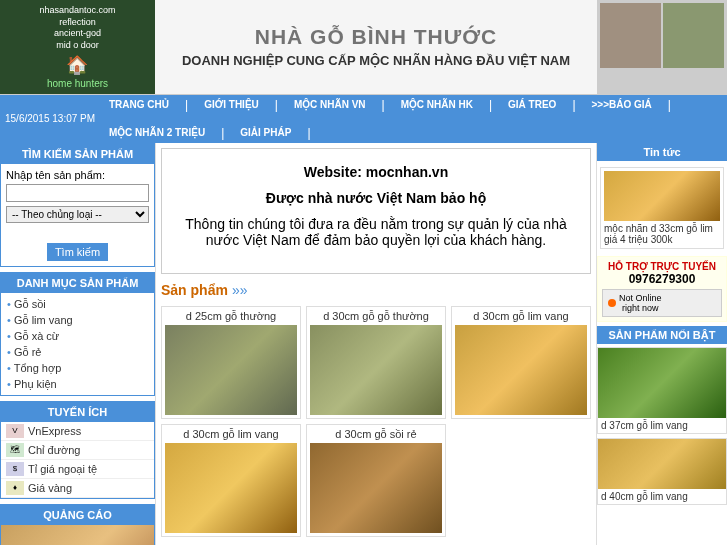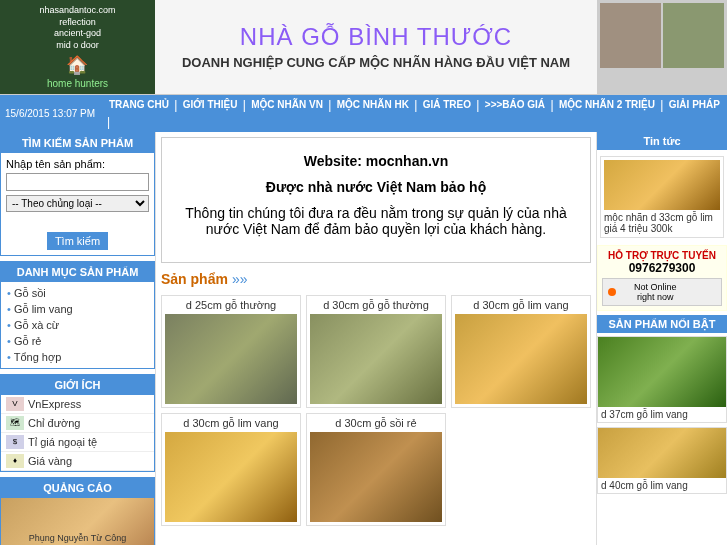--- a/index.html
+++ b/index.html
@@ -5,29 +5,29 @@
     * { margin: 0; padding: 0; box-sizing: border-box; }
     body { font-family: Arial, sans-serif; font-size: 12px; background: #fff; width: 727px; }
 
     
     .header { display: flex; background: #fff; border-bottom: 1px solid #ccc; }
     .header-logo { width: 155px; min-height: 70px; background: #2a4a2a; display: flex; flex-direction: column; align-items: center; justify-content: center; padding: 5px; }
     .logo-text { color: #fff; font-size: 9px; text-align: center; line-height: 1.3; }
     .logo-house { color: #fff; font-size: 18px; margin: 2px 0; }
     .logo-bottom { color: #90EE90; font-size: 10px; font-weight: normal; }
     .header-banner { flex: 1; display: flex; flex-direction: column; align-items: center; justify-content: center; padding: 5px; background: #f5f5f5; }
-    .banner-title { font-size: 24px; font-weight: normal; color: #8b5cf6; letter-spacing: 1px; }
+    .banner-title { font-size: 21px; font-weight: bold; color: #737373; letter-spacing: 1px; }
     .banner-sub { font-size: 13px; font-weight: bold; color: #333; margin-top: 4px; }
     .header-photos { width: 130px; background: #ccc; display: flex; gap: 2px; padding: 3px; }
     .header-photo { flex: 1; height: 65px; background: #999; }
 
     
     .navbar { background: #4a90d9; display: flex; align-items: center; padding: 3px 5px; gap: 2px; }
     .nav-time { color: #fff; font-size: 10px; min-width: 100px; }
-    .nav-items { display: flex; gap: 3px; flex-wrap: wrap; justify-content: space-between; }
+    .nav-items { display: flex; gap: 14px; flex-wrap: wrap; }
     .nav-item { color: #fff; font-size: 10px; font-weight: bold; text-decoration: none; cursor: pointer; white-space: nowrap; padding: 1px 2px; }
     .nav-sep { color: #fff; }
 
     
     .main-layout { display: flex; }
 
     
     .sidebar-left { width: 155px; min-width: 155px; }
     .sidebar-section { border: 1px solid #4a90d9; margin-bottom: 5px; }
     .sidebar-title { background: #4a90d9; color: #fff; font-weight: bold; font-size: 11px; padding: 4px 6px; text-align: center; }
@@ -67,21 +67,21 @@
     .right-section-title { background: #4a90d9; color: #fff; font-weight: bold; font-size: 11px; padding: 3px 5px; text-align: center; margin-bottom: 3px; }
     .right-news { font-size: 10px; padding: 3px; }
 
     .featured-ad { border: 1px solid #ddd; margin-bottom: 4px; padding: 3px; }
     .featured-ad-img { width: 100%; height: 60px; background: #b8a070; margin-bottom: 2px; }
     .featured-ad-text { font-size: 10px; color: #333; }
 
     .support-box { background: #ffe; border: 1px solid #ffd; padding: 4px; margin-bottom: 4px; text-align: center; }
     .support-title { font-weight: bold; font-size: 10px; color: #cc0000; }
     .support-phone { font-size: 12px; color: #000; font-weight: bold; }
-    .online-badge { background: #eee; border: 1px solid #ccc; padding: 3px 5px; display: flex; align-items: center; gap: 18px; margin-top: 3px; }
+    .online-badge { background: #eee; border: 1px solid #ccc; padding: 3px 5px; display: flex; align-items: center; gap: 3px; margin-top: 3px; }
     .online-dot { width: 8px; height: 8px; background: #ff6600; border-radius: 50%; }
 
     .noibat-section { }
     .noibat-item { border: 1px solid #ddd; margin-bottom: 4px; }
     .noibat-img { width: 100%; height: 70px; background: #8fbc5a; }
     .noibat-label { font-size: 10px; padding: 2px 3px; color: #333; }
 
     
     .img-yellow { background: linear-gradient(135deg, #d4a840, #f0c060, #8b6914); }
   </style>
@@ -148,25 +148,26 @@
     </div>
 
     <div class="sidebar-section">
       <div class="sidebar-title">DANH MỤC SẢN PHẨM</div>
       <ul class="cat-list">
         <li><a>Gỗ sồi</a></li>
         <li><a>Gỗ lim vang</a></li>
         <li><a>Gỗ xà cừ</a></li>
         <li><a>Gỗ rẻ</a></li>
         <li><a>Tổng hợp</a></li>
+        <li><a>Phụ kiện</a></li>
       </ul>
     </div>
 
     <div class="sidebar-section">
-      <div class="sidebar-title">GIỚI ÍCH</div>
+      <div class="sidebar-title">TUYẾN ÍCH</div>
       <div class="tienich-item">
         <div class="tienich-icon" style="background:#e8d0d0;">V</div>
         <span class="tienich-label">VnExpress</span>
       </div>
       <div class="tienich-item">
         <div class="tienich-icon" style="background:#d0e8d0;">🗺</div>
         <span class="tienich-label">Chỉ đường</span>
       </div>
       <div class="tienich-item">
         <div class="tienich-icon" style="background:#d0d0e8;">$</div>

